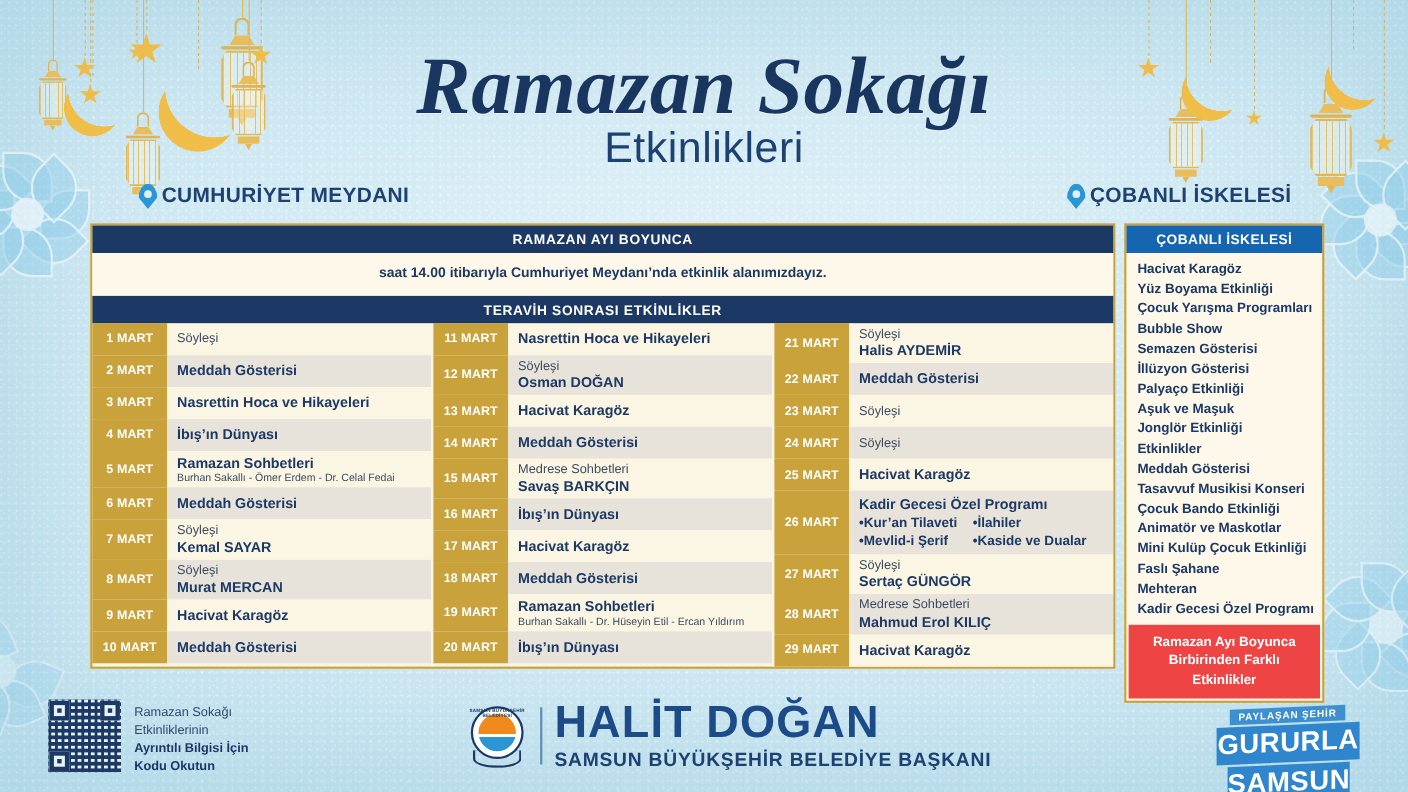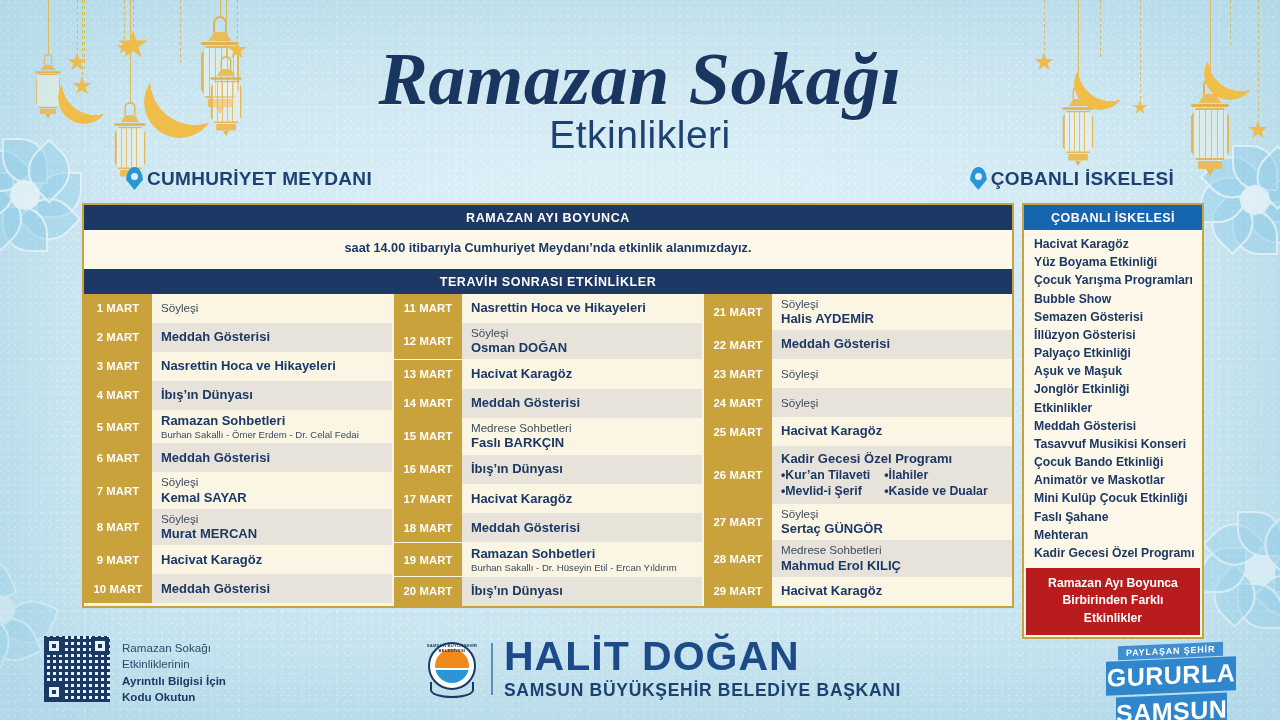--- a/index.html
+++ b/index.html
@@ -147,21 +147,21 @@
     letter-spacing: .6px; padding: 6px 0 5px;
   }
   .intro {
     background: #fdf8ea; color: #1c3864;
     text-align: center; font-weight: bold; font-size: 12.7px;
     line-height: 1.55; padding: 9px 0 10px;
   }
 
   .grid { display: flex; }
   .col { flex: 1; display: flex; flex-direction: column; position: relative; }
-  .col + .col { border-left: 2px solid #fbf5e4; justify-content: space-between; }
+  .col + .col { border-left: 2px solid #fbf5e4; }
 
   .row { display: flex; align-items: stretch; min-height: 29px; }
   .row.alt .ev { background: #e7e3da; }
   .row.alt .dt { background: #c9a23c; }
   .dt {
     width: 68px; flex: none;
     background: #c9a23c; color: #ffffff;
     font-size: 11.3px; font-weight: bold;
     display: flex; align-items: center; justify-content: center;
     letter-spacing: .1px;
@@ -192,21 +192,21 @@
     font-weight: bold; font-size: 12.5px; letter-spacing: .4px;
     padding: 6px 0 5px;
   }
   .side-list { padding: 5px 0 4px 10px; }
   .side-list li {
     list-style: none;
     font-size: 12.2px; font-weight: bold; color: #1c3864;
     line-height: 1.49; white-space: nowrap;
   }
   .side-foot {
-    background: #b91c1c; color: #fff; text-align: center;
+    background: #ef4444; color: #fff; text-align: center;
     font-weight: bold; font-size: 12.2px; line-height: 1.42;
     padding: 7px 4px 8px; margin: 2px 2px 2px;
   }
 
   
   .qr-block { position: absolute; left: 44px; top: 636px; display: flex; gap: 12px; align-items: flex-start; z-index: 6;}
   .qr {
     width: 66px; height: 66px; flex: none;
     background-color: #e6f3f9;
     background-image:
@@ -532,21 +532,21 @@
         <div class="row alt">
           <div class="dt">14 MART</div>
           <div class="ev">
             <div class="main">Meddah Gösterisi</div>
           </div>
         </div>
         <div class="row">
           <div class="dt">15 MART</div>
           <div class="ev">
             <div class="sub">Medrese Sohbetleri</div>
-            <div class="main">Faslı BARKÇIN</div>
+            <div class="main">Savaş BARKÇIN</div>
           </div>
         </div>
         <div class="row alt">
           <div class="dt">16 MART</div>
           <div class="ev">
             <div class="main">İbış’ın Dünyası</div>
           </div>
         </div>
         <div class="row">
           <div class="dt">17 MART</div>

